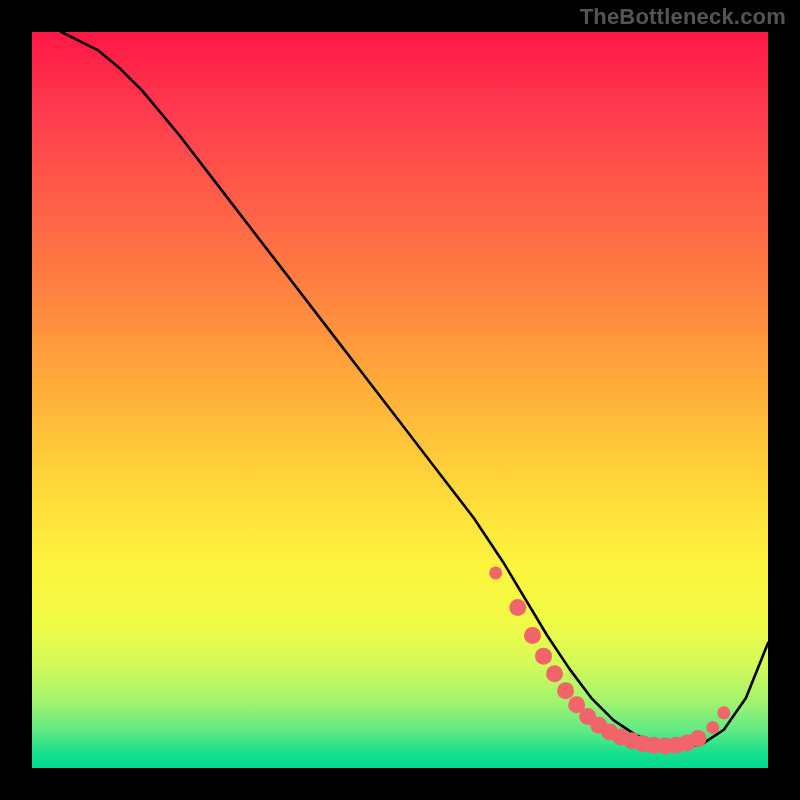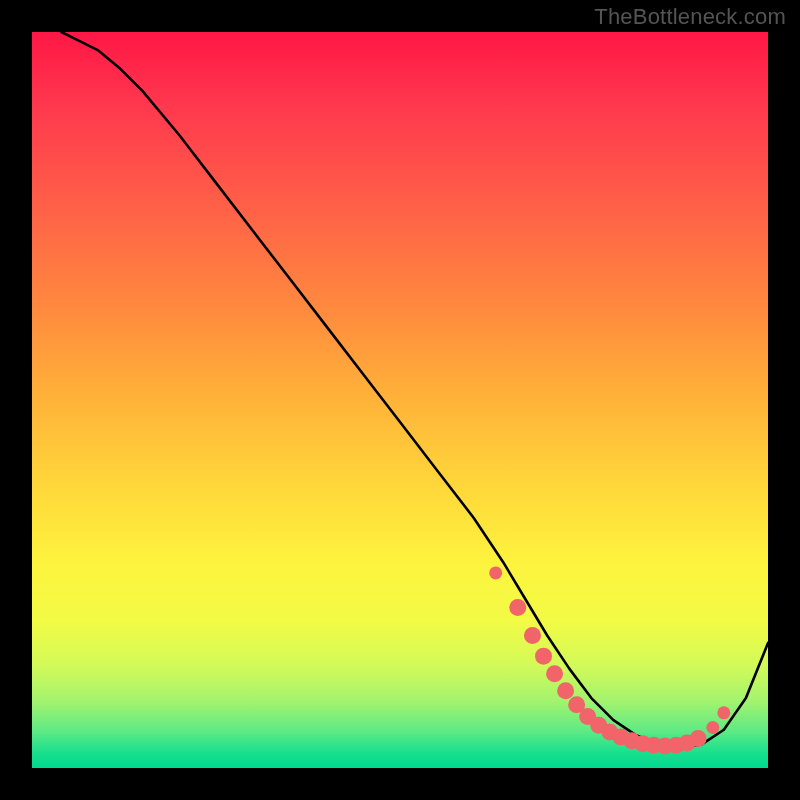--- a/index.html
+++ b/index.html
@@ -16,21 +16,21 @@
     width: 800px;
     height: 800px;
     background: #000;
   }
   .watermark {
     position: absolute;
     top: 4px;
     right: 14px;
     color: #545454;
     font-size: 22px;
-    font-weight: 400;
+    font-weight: 700;
     letter-spacing: 0.2px;
     z-index: 5;
   }
   .chart-bg {
     position: absolute;
     left: 32px;
     top: 32px;
     width: 736px;
     height: 736px;
     

